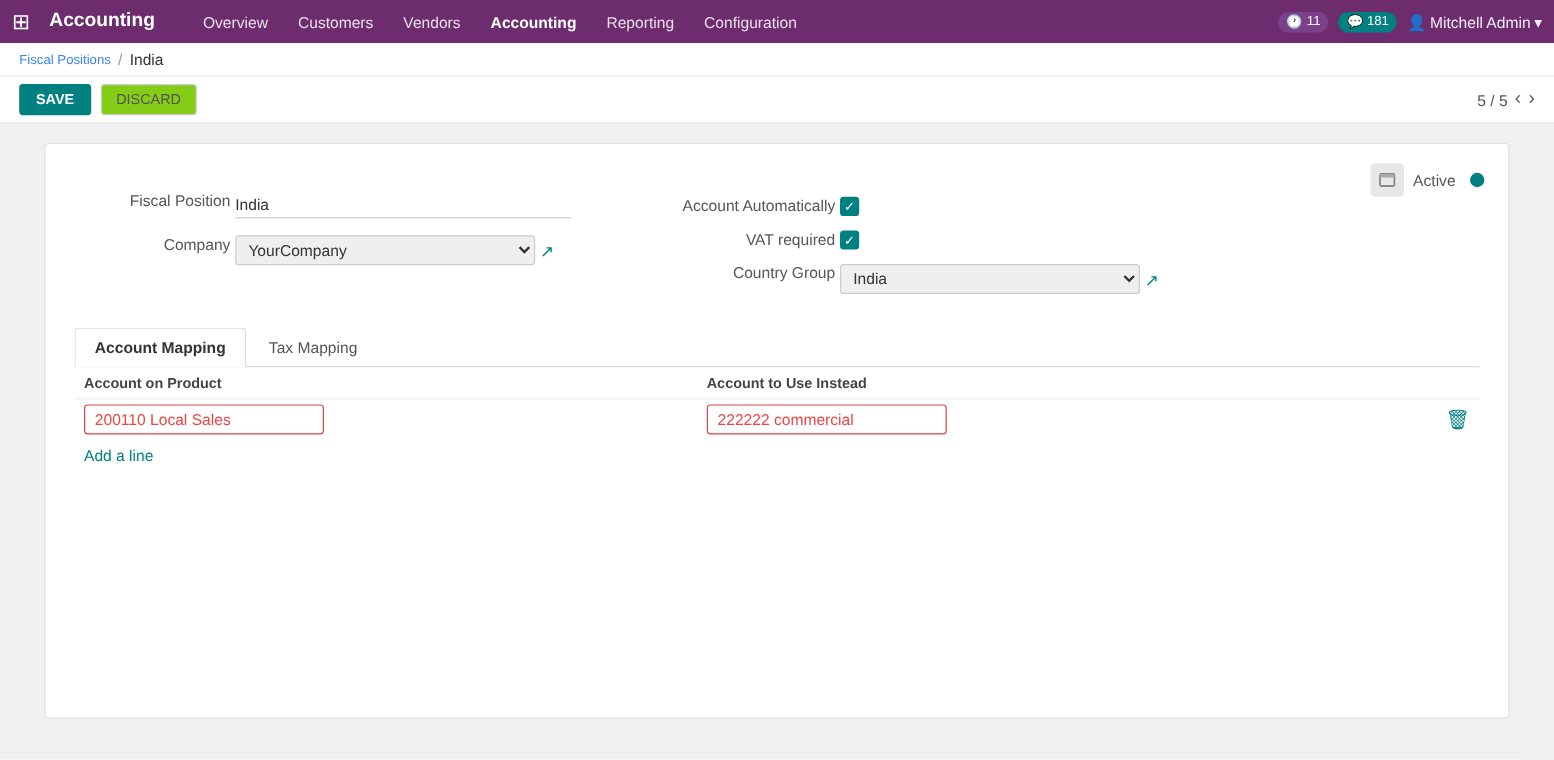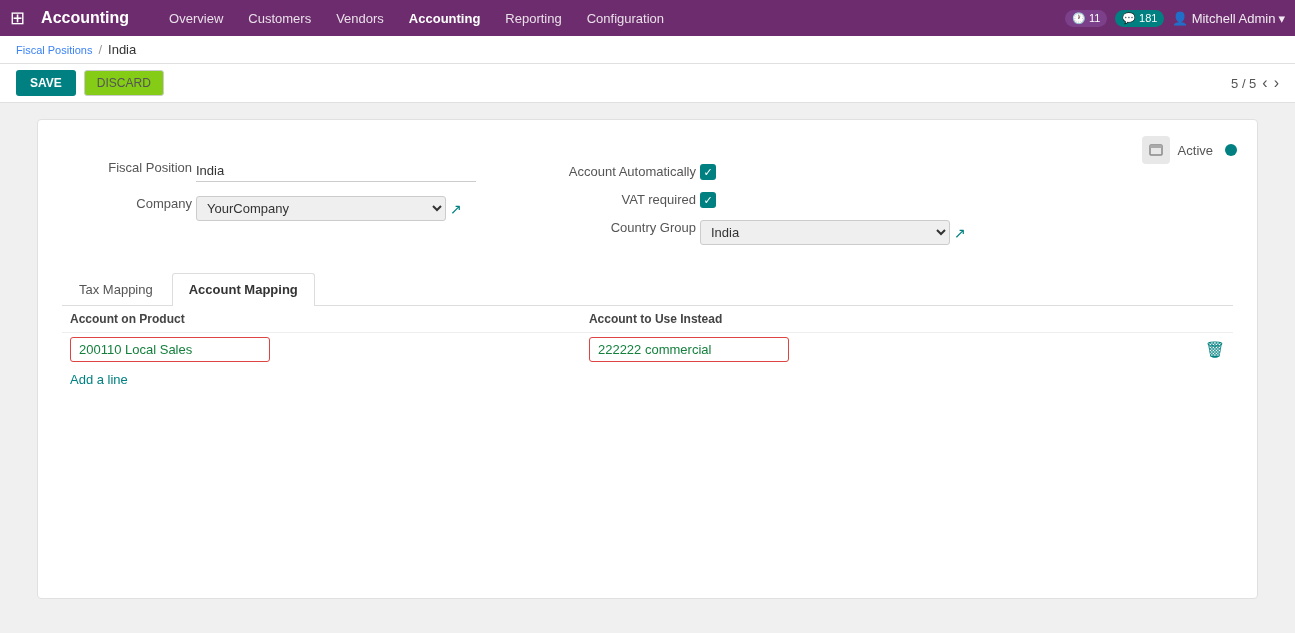--- a/index.html
+++ b/index.html
@@ -183,21 +183,21 @@
     .mapping-col-2 { width: 45%; }
     .mapping-col-3 { width: 10%; }
     .col-header { font-size: 12px; font-weight: bold; color: #444; }
     .mapping-row { display: flex; align-items: center; padding: 4px 0; }
     .cell-box {
       border: 1.5px solid #d44;
       border-radius: 3px;
       padding: 4px 8px;
       min-width: 200px;
       font-size: 13px;
-      color: #15803d;
+      color: #ef4444;
       display: inline-block;
     }
     .col-1-cell { width: 45%; padding-left: 8px; }
     .col-2-cell { width: 45%; }
     .col-3-cell { width: 10%; display: flex; justify-content: flex-end; padding-right: 8px; }
     .delete-btn { color: #008080; cursor: pointer; font-size: 16px; background: none; border: none; }
 
     .add-line-link { color: #008080; cursor: pointer; font-size: 13px; padding: 6px 8px; display: inline-block; }
 
     
@@ -307,22 +307,22 @@
                 <option>India</option>
               </select>
               <span class="ext-link">↗</span>
             </div>
           </div>
         </div>
       </div>
     </div>
 
     <div class="tabs" style="margin-top: 16px;">
+      <div class="tab active">Account Mapping</div>
       <div class="tab">Tax Mapping</div>
-      <div class="tab active">Account Mapping</div>
     </div>
 
     <div class="mapping-table">
       <div class="mapping-header">
         <div class="mapping-col-1 col-header">Account on Product</div>
         <div class="mapping-col-2 col-header">Account to Use Instead</div>
         <div class="mapping-col-3"></div>
       </div>
 
       <div class="mapping-row">

